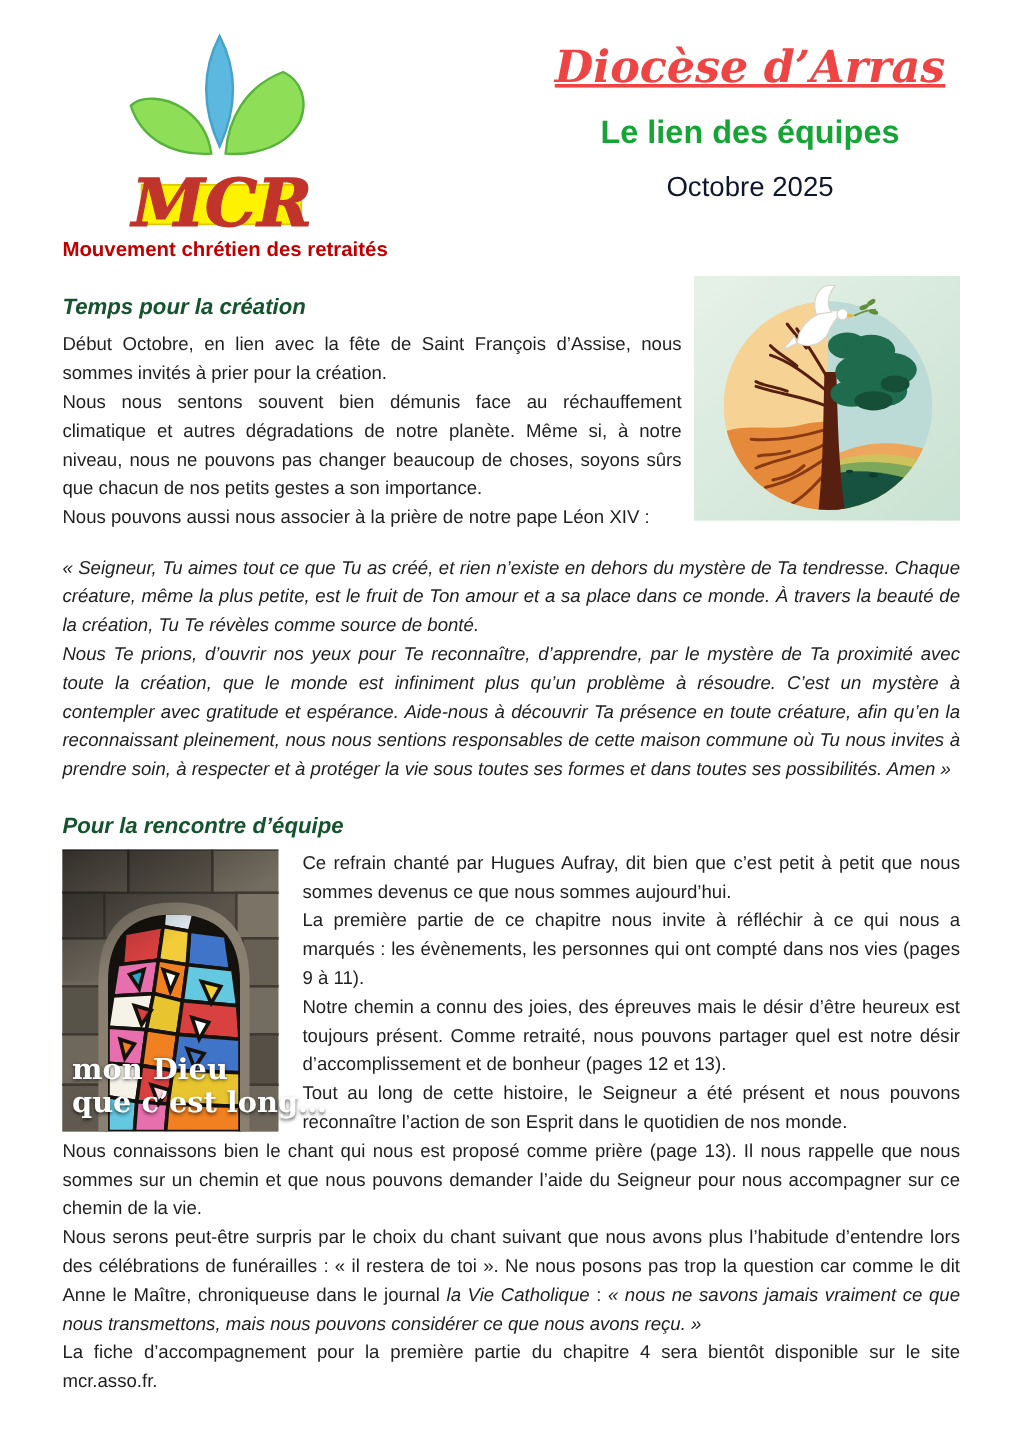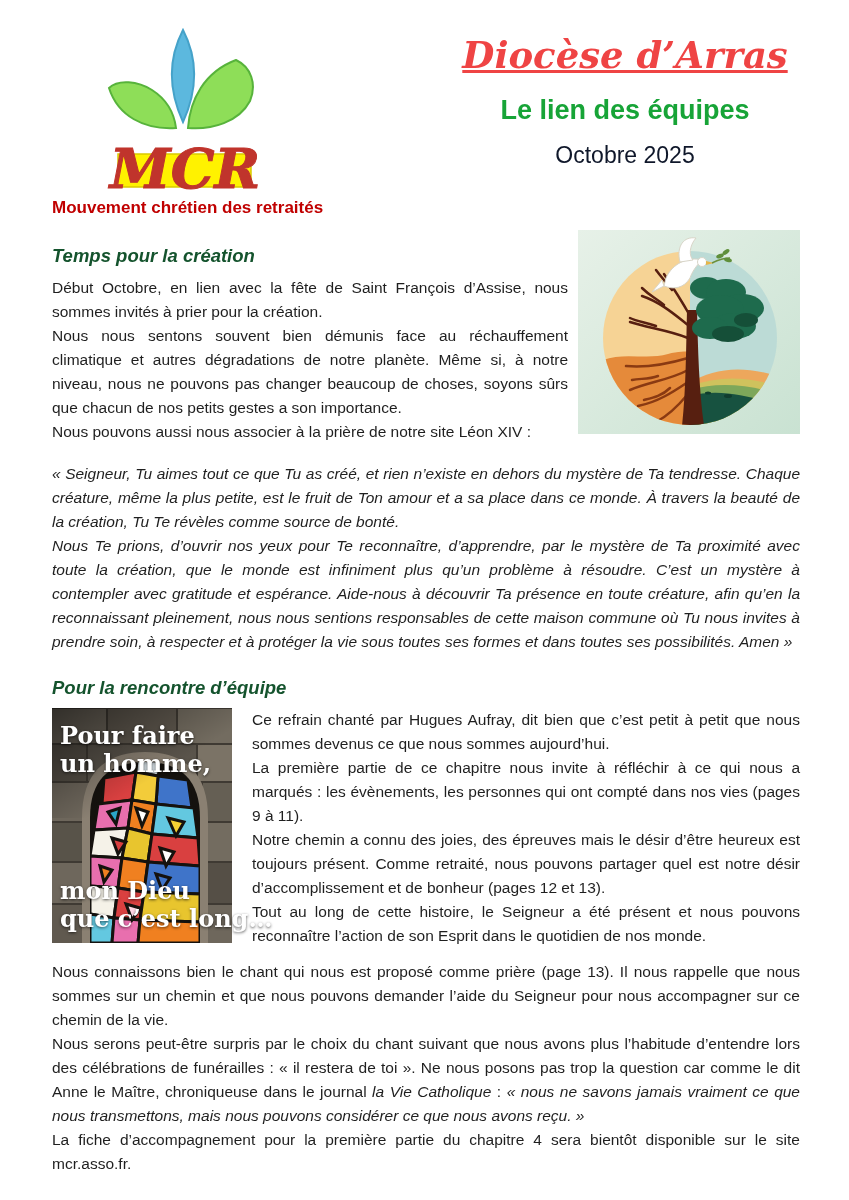--- a/index.html
+++ b/index.html
@@ -55,21 +55,21 @@
   .glass-caption{
     position:absolute;left:8px;color:#ffffff;
     font-family:"DejaVu Serif","Liberation Serif",serif;
     font-weight:bold;font-size:24px;line-height:28px;
     text-shadow:0 1px 3px rgba(0,0,0,.65);
     white-space:nowrap;
   }
   .cap-top{top:14px;}
   .cap-bottom{bottom:10px;}
   .col-right{flex:1;margin-left:20px;}
-  .bottom-block{margin-top:12px;}
+  .bottom-block{margin-top:0;}
 </style>
 </head>
 <body>
 
 <div class="page">
 
   <div class="logo-wrap">
     <svg width="176" height="170" viewBox="0 0 176 170">
 
       <path d="M80,104 C48,106 22,92 13,64 C22,55 42,57 56,66 C70,75 78,88 80,104 Z" fill="#8ede58" stroke="#57b33b" stroke-width="2"></path>
@@ -164,21 +164,21 @@
           <ellipse cx="150" cy="30" rx="4" ry="2" fill="#5f8f3a" transform="rotate(15 150 30)"></ellipse>
           <ellipse cx="148" cy="22" rx="4" ry="2" fill="#5f8f3a" transform="rotate(-35 148 22)"></ellipse>
         </g>
       </svg>
     </div>
 
     <h2 class="sec-heading">Temps pour la création</h2>
     <div class="col-narrow">
       <p class="body-txt">Début Octobre, en lien avec la fête de Saint François d’Assise, nous sommes invités à prier pour la création.</p>
       <p class="body-txt">Nous nous sentons souvent bien démunis face au réchauffement climatique et autres dégradations de notre planète. Même si, à notre niveau, nous ne pouvons pas changer beaucoup de choses, soyons sûrs que chacun de nos petits gestes a son importance.</p>
-      <p class="body-txt">Nous pouvons aussi nous associer à la prière de notre site Léon XIV :</p>
+      <p class="body-txt">Nous pouvons aussi nous associer à la prière de notre pape Léon XIV :</p>
     </div>
     <div class="quotes">
       <p class="quote-txt">« Seigneur, Tu aimes tout ce que Tu as créé, et rien n’existe en dehors du mystère de Ta tendresse. Chaque créature, même la plus petite, est le fruit de Ton amour et a sa place dans ce monde. À travers la beauté de la création, Tu Te révèles comme source de bonté.</p>
       <p class="quote-txt">Nous Te prions, d’ouvrir nos yeux pour Te reconnaître, d’apprendre, par le mystère de Ta proximité avec toute la création, que le monde est infiniment plus qu’un problème à résoudre. C’est un mystère à contempler avec gratitude et espérance. Aide-nous à découvrir Ta présence en toute créature, afin qu’en la reconnaissant pleinement, nous nous sentions responsables de cette maison commune où Tu nous invites à prendre soin, à respecter et à protéger la vie sous toutes ses formes et dans toutes ses possibilités. Amen »</p>
     </div>
 
     <div class="sec2">
       <h2 class="sec-heading">Pour la rencontre d’équipe</h2>
       <div class="row2">
         <div class="glass-wrap">
@@ -240,24 +240,20 @@
             </g>
 
             <defs>
                 <linearGradient id="sh" x1="0" y1="0" x2="1" y2="1">
               <stop offset="0" stop-color="#000" stop-opacity="0.55"></stop>
               <stop offset="0.6" stop-color="#000" stop-opacity="0"></stop>
             </linearGradient>
               </defs>
             <rect width="180" height="110" fill="url(#sh)"></rect>
           </svg>
-          <div class="glass-caption cap-top">
-            <div>Pour faire</div>
-            <div>un homme,</div>
-          </div>
           <div class="glass-caption cap-bottom">
             <div>mon Dieu</div>
             <div>que c’est long…</div>
           </div>
         </div>
         <div class="col-right">
           <p class="body-txt">Ce refrain chanté par Hugues Aufray, dit bien que c’est petit à petit que nous sommes devenus ce que nous sommes aujourd’hui.</p>
           <p class="body-txt">La première partie de ce chapitre nous invite à réfléchir à ce qui nous a marqués : les évènements, les personnes qui ont compté dans nos vies (pages 9 à 11).</p>
           <p class="body-txt">Notre chemin a connu des joies, des épreuves mais le désir d’être heureux est toujours présent. Comme retraité, nous pouvons partager quel est notre désir d’accomplissement et de bonheur (pages 12 et 13).</p>
           <p class="body-txt">Tout au long de cette histoire, le Seigneur a été présent et nous pouvons reconnaître l’action de son Esprit dans le quotidien de nos monde.</p>

